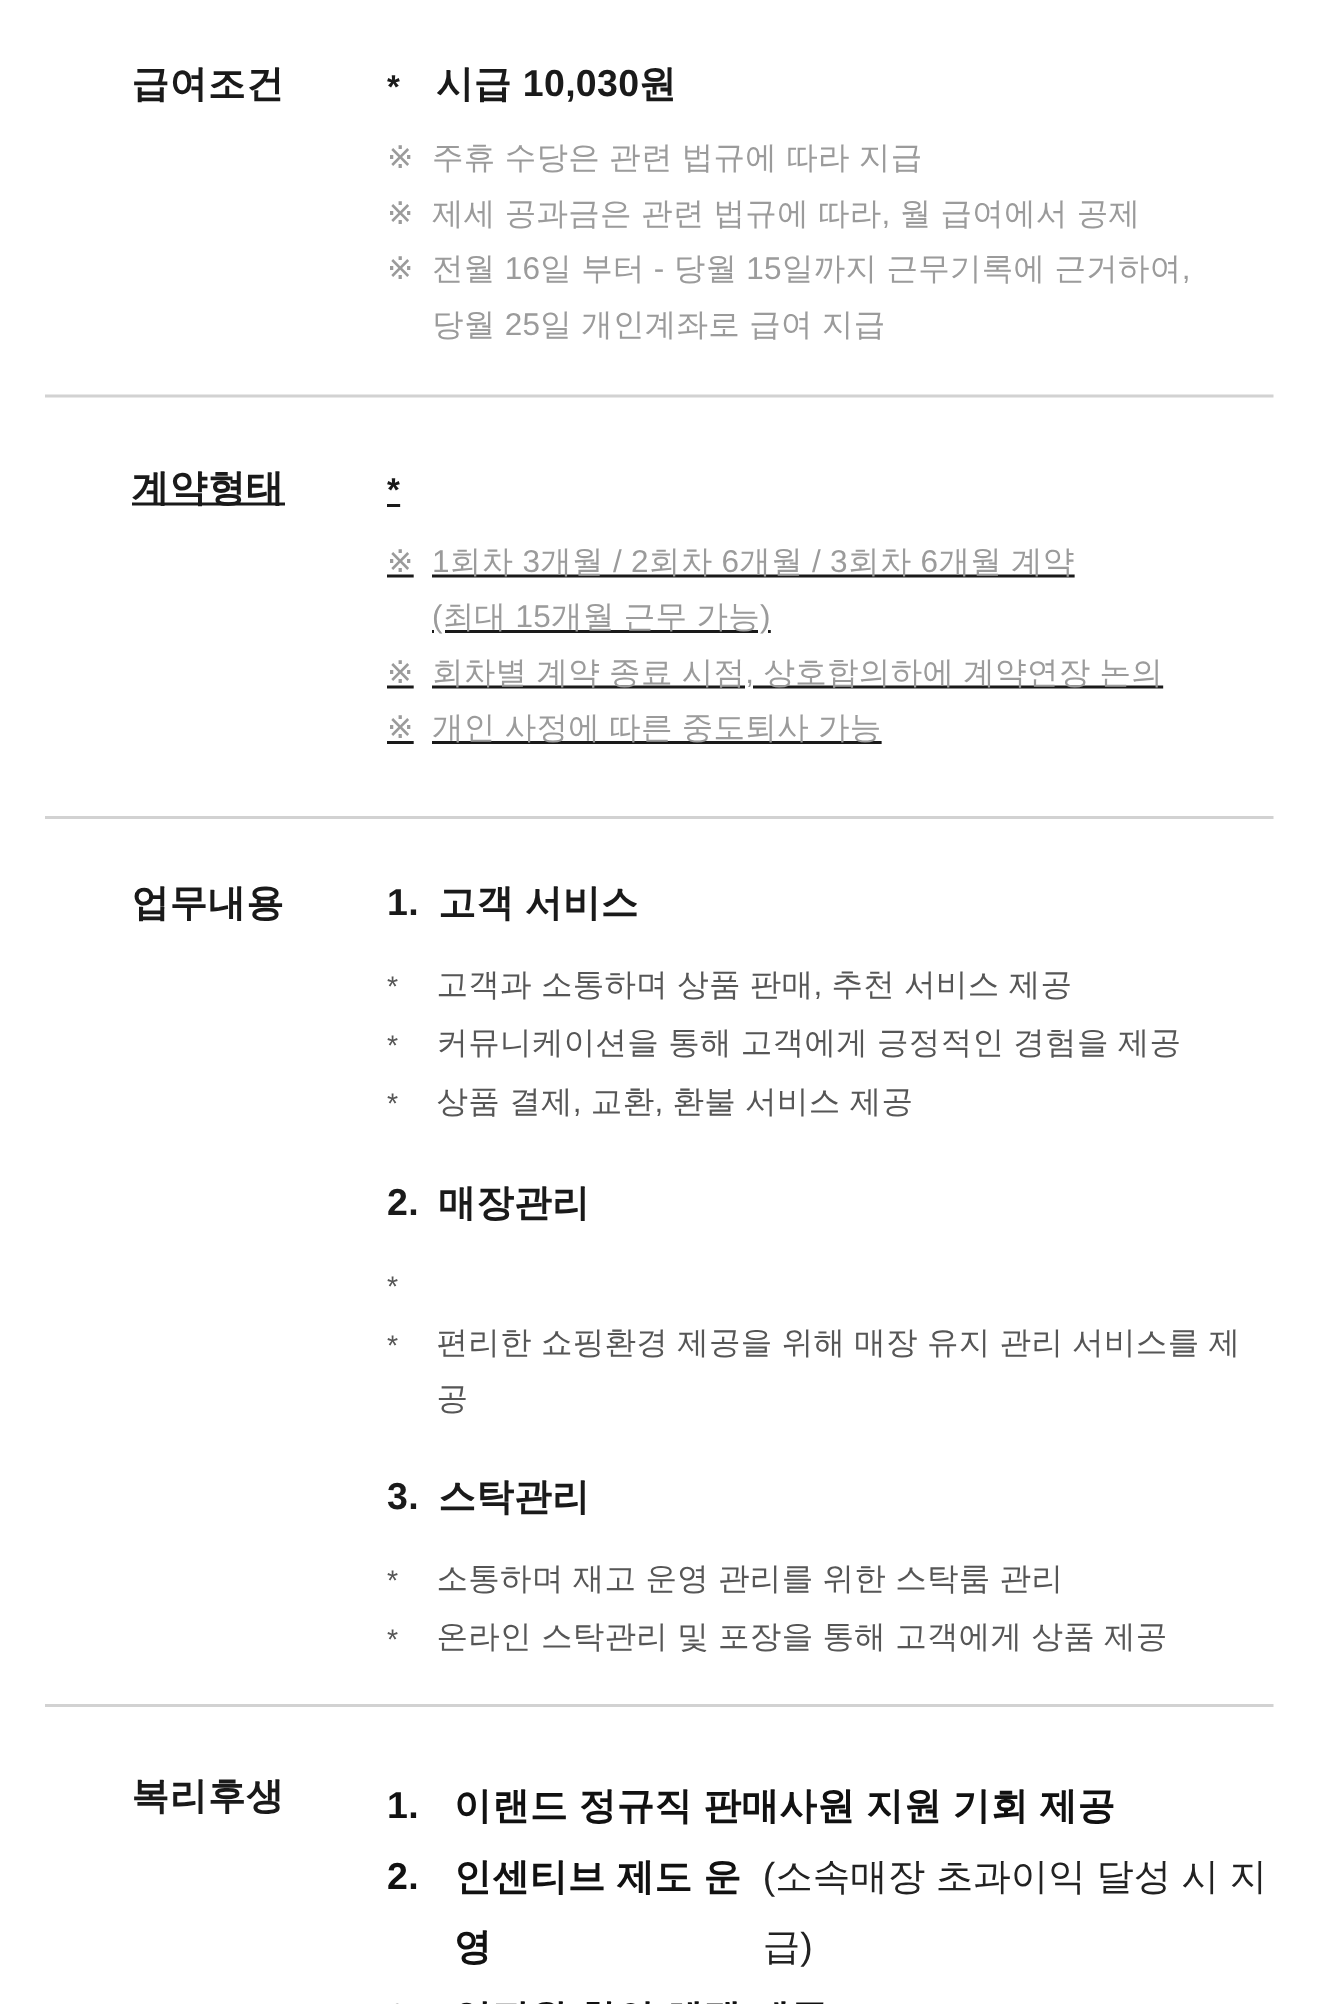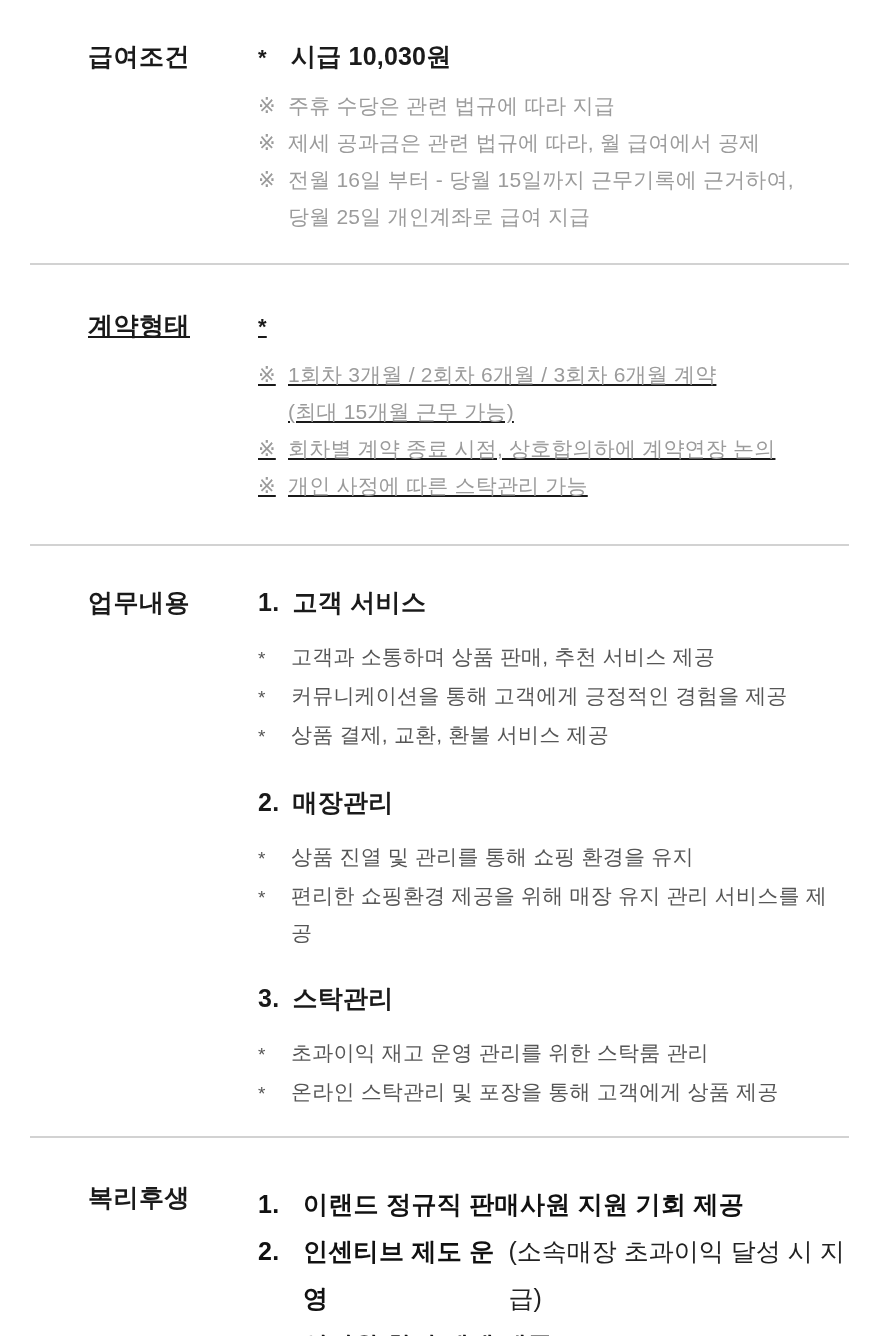--- a/index.html
+++ b/index.html
@@ -160,21 +160,21 @@
         <div class="note">
           <span class="marker"></span>
           <span>(최대 15개월 근무 가능)</span>
         </div>
         <div class="note">
           <span class="marker">※</span>
           <span>회차별 계약 종료 시점, 상호합의하에 계약연장 논의</span>
         </div>
         <div class="note">
           <span class="marker">※</span>
-          <span>개인 사정에 따른 스탁관리 가능</span>
+          <span>개인 사정에 따른 중도퇴사 가능</span>
         </div>
       </div>
     </div>
   </section>
 
   <hr class="divider hr-2">
 
   <section class="sec sec-duties">
     <div class="sec-label">업무내용</div>
     <div class="sec-content">
@@ -201,38 +201,37 @@
       </div>
 
       <div class="duty-group">
         <div class="duty-group-title">
           <span class="g-num">2.</span>
           <span>매장관리</span>
         </div>
         <div class="duty-bullets">
           <div class="bullet">
             <span class="marker">*</span>
-            <span>상품 진열 및 관리를 통해 쇼핑 환경을 유지</span>
           </div>
           <div class="bullet">
             <span class="marker">*</span>
             <span>편리한 쇼핑환경 제공을 위해 매장 유지 관리 서비스를 제공</span>
           </div>
         </div>
       </div>
 
       <div class="duty-group">
         <div class="duty-group-title">
           <span class="g-num">3.</span>
           <span>스탁관리</span>
         </div>
         <div class="duty-bullets">
           <div class="bullet">
             <span class="marker">*</span>
-            <span>초과이익 재고 운영 관리를 위한 스탁룸 관리</span>
+            <span>소통하며 재고 운영 관리를 위한 스탁룸 관리</span>
           </div>
           <div class="bullet">
             <span class="marker">*</span>
             <span>온라인 스탁관리 및 포장을 통해 고객에게 상품 제공</span>
           </div>
         </div>
       </div>
 
     </div>
   </section>

